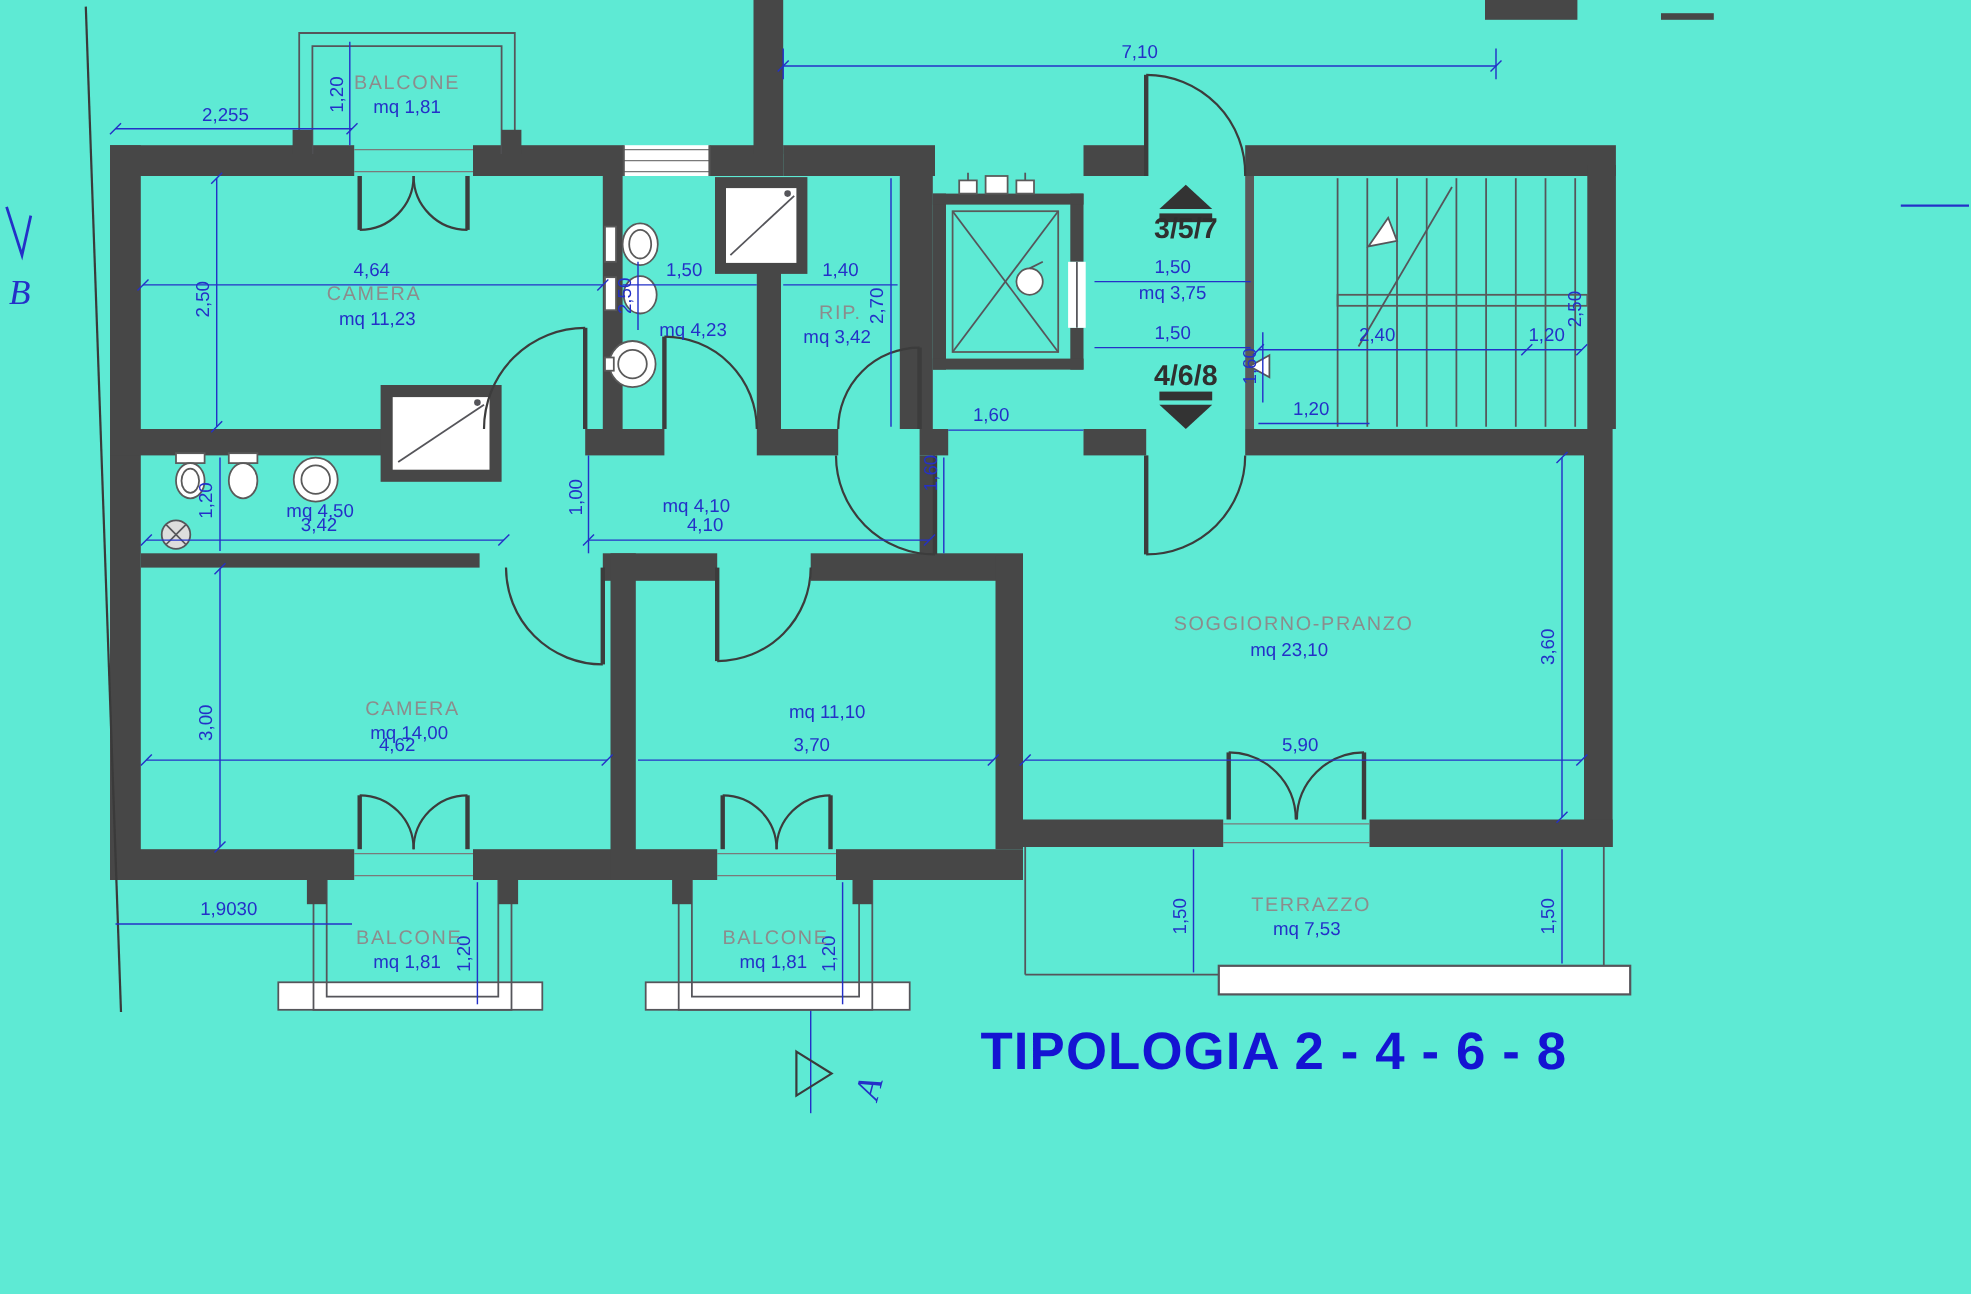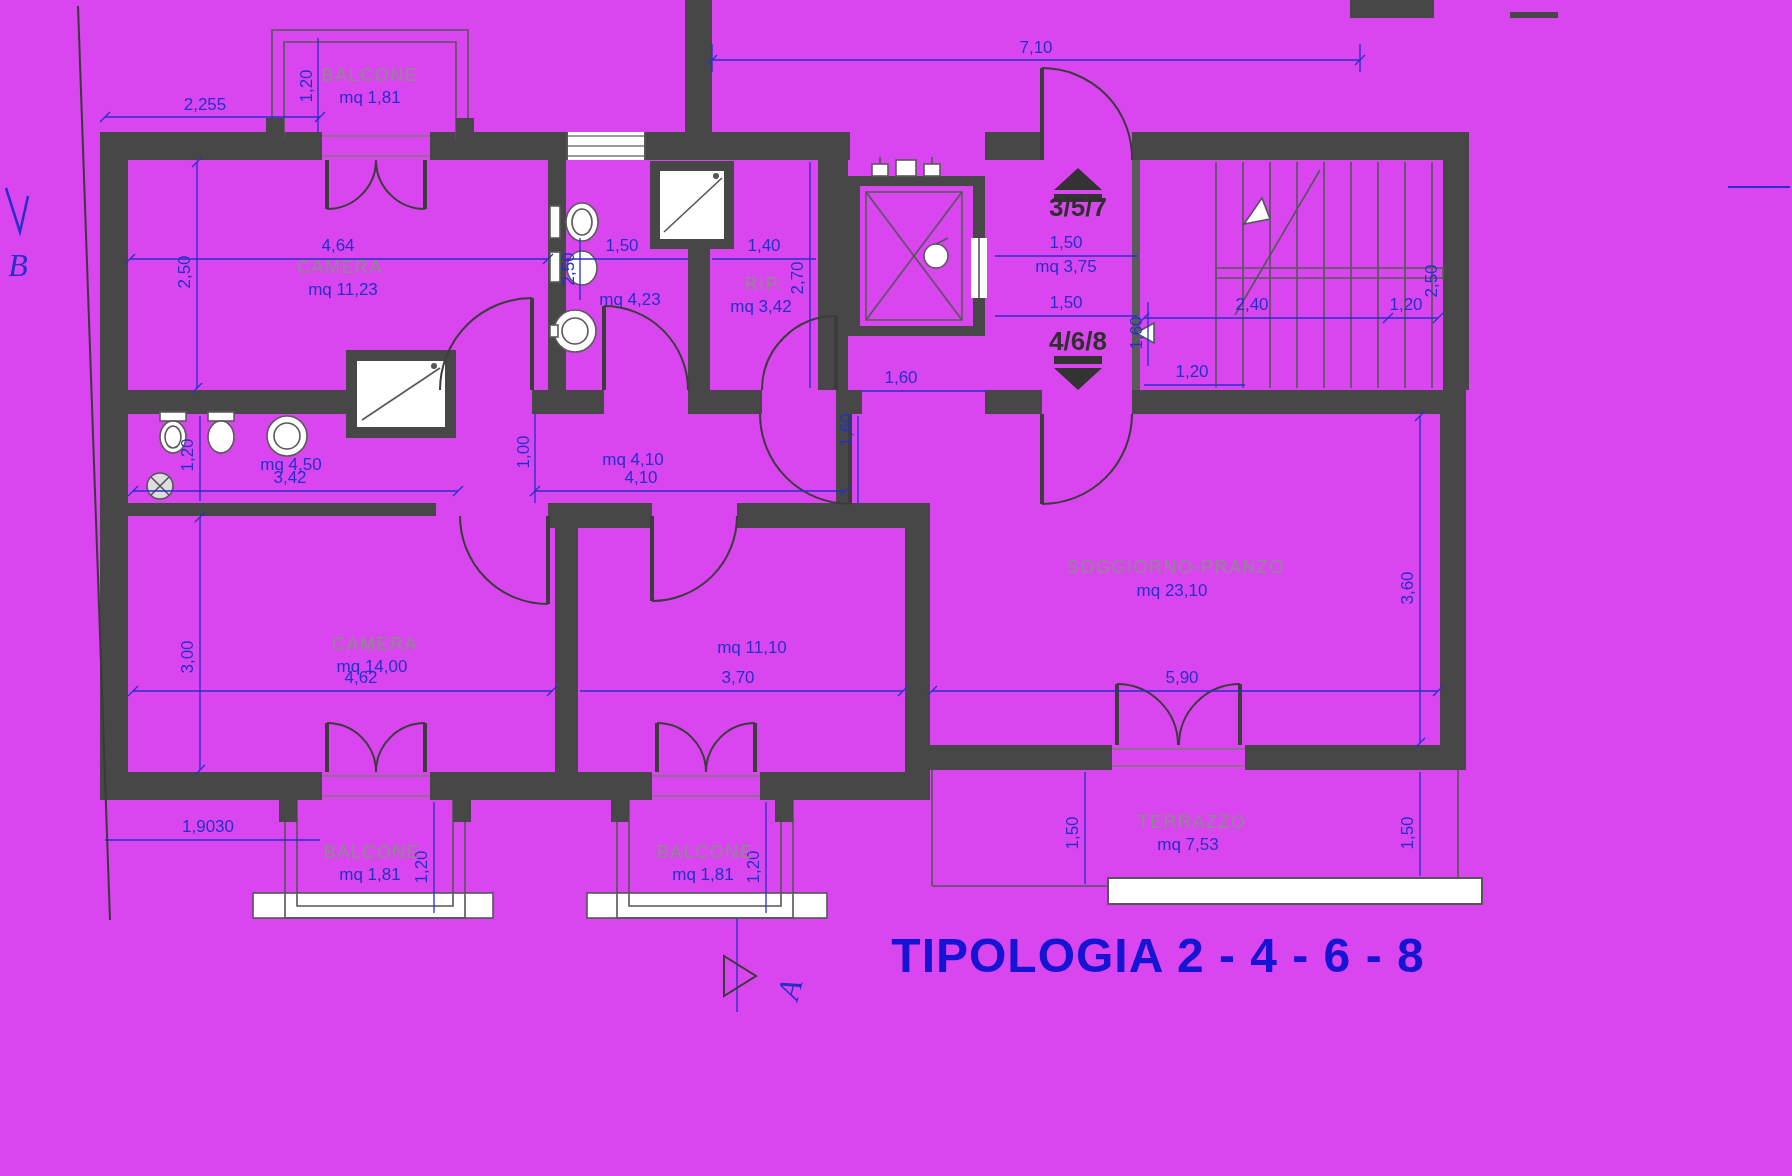--- a/index.html
+++ b/index.html
@@ -1,16 +1,16 @@
 <!DOCTYPE html>
 <html><head>
 <meta charset="utf-8">
 <style>
   html,body{margin:0;padding:0;background:#ffffff;}
-  #stage{position:relative;width:1792px;height:1176px;background:#d946ef;overflow:hidden;}
+  #stage{position:relative;width:1792px;height:1176px;background:#5eead4;overflow:hidden;}
   svg{position:absolute;left:0;top:0;}
   text{font-family:"Liberation Sans","DejaVu Sans",sans-serif;}
   .wallf{fill:#474747;}
   .wallthin{fill:#5a5a5a;}
   .sline{stroke:#55555a;stroke-width:1.6;fill:none;}
   .fx{stroke:#5a5a5a;stroke-width:1.6;fill:#ffffff;}
   .fxn{stroke:#5a5a5a;stroke-width:1.6;fill:none;}
   .door{stroke:#3c3c3c;stroke-width:2;fill:none;}
   .leaf{stroke:#3c3c3c;stroke-width:4;}
   .sill{stroke:#7a7a7a;stroke-width:1.3;}

